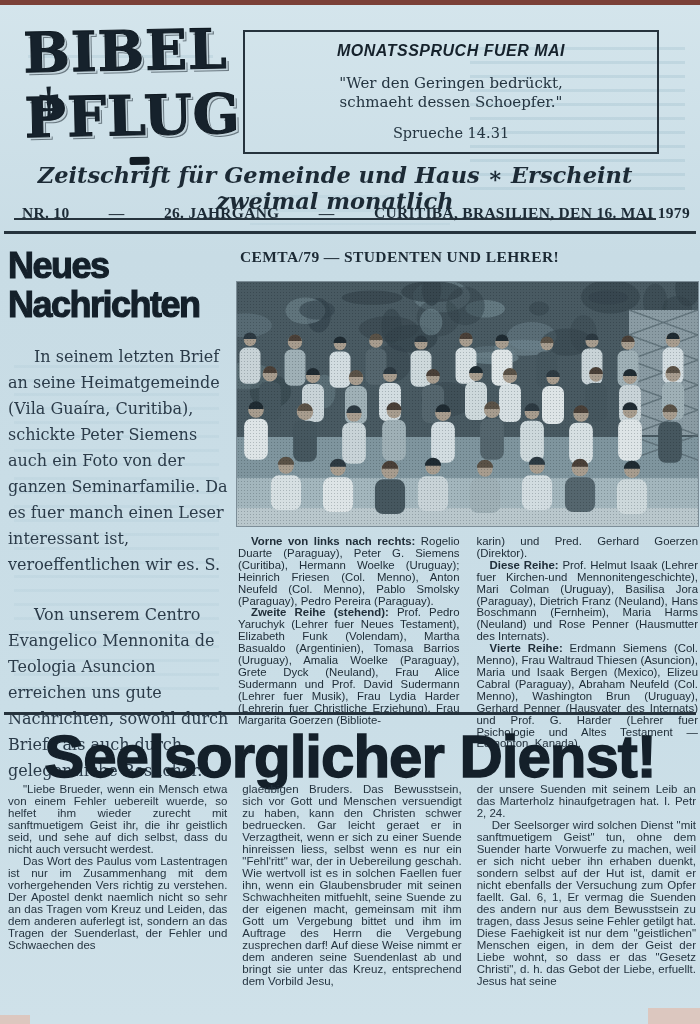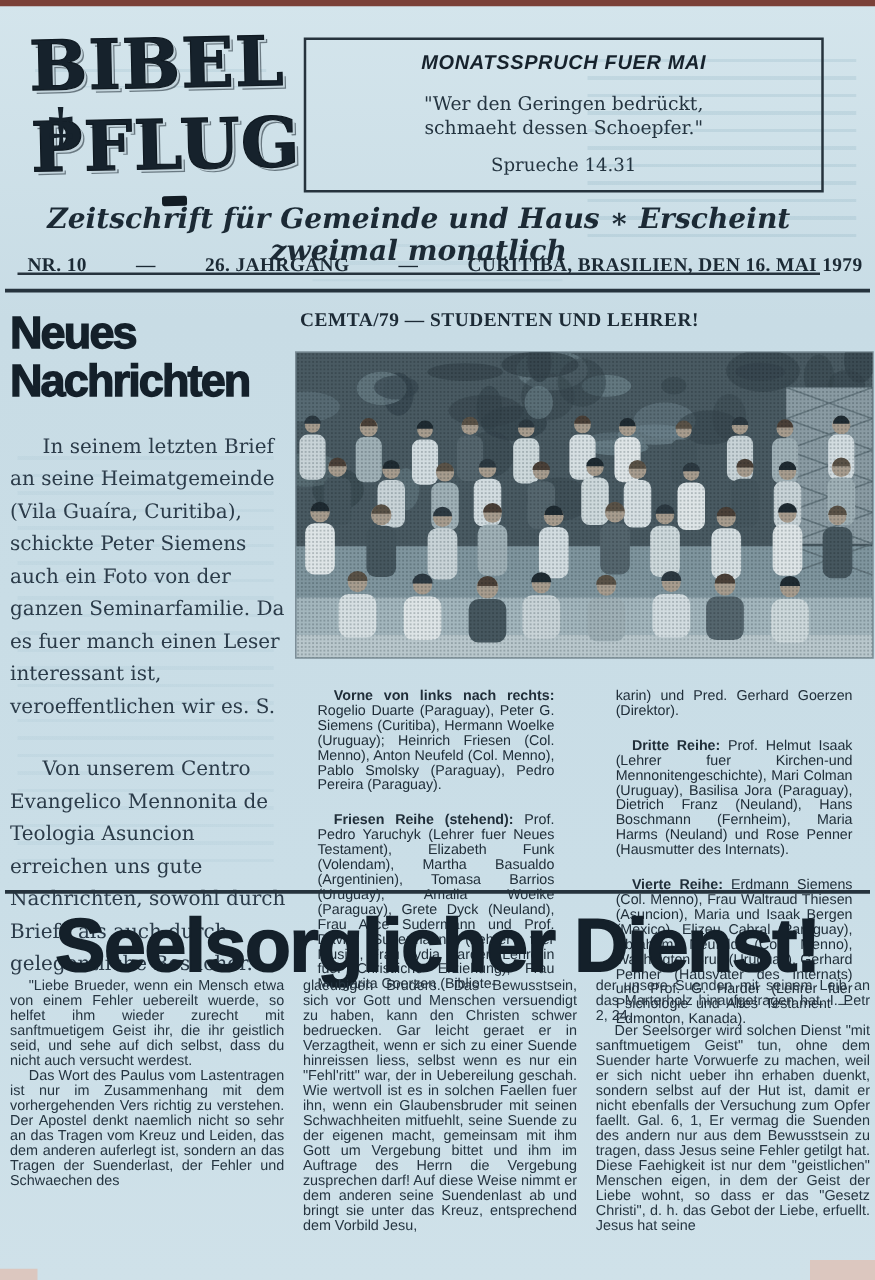--- a/index.html
+++ b/index.html
@@ -46,21 +46,21 @@
   .kicker{position:absolute;left:240px;top:248px;width:458px;
     font-family:"Liberation Serif",serif;font-weight:bold;font-size:15.5px;color:#1c2a35;letter-spacing:.4px;}
   .photo{position:absolute;left:237px;top:282px;width:461px;height:244px;
     outline:1px solid rgba(30,45,55,.45);background:#7f959e;}
   .photo svg{display:block;width:100%;height:100%;}
   .photo::after{content:"";position:absolute;inset:0;
     background-image:radial-gradient(rgba(18,38,48,.22) .7px,transparent .9px);
     background-size:3px 3px;mix-blend-mode:multiply;pointer-events:none;}
   .caption{position:absolute;left:238px;top:536px;width:460px;display:flex;gap:17px;}
   .cap-col{width:222px;}
-  .cap-col p{margin:16px;font-size:11.4px;line-height:11.9px;text-align:justify;
+  .cap-col p{margin:0;font-size:11.4px;line-height:11.9px;text-align:justify;
     color:#202e39;text-indent:13px;}
   .cap-col p.noind{text-indent:0;}
   .cap-col b{font-weight:bold;}
   
   .bottom h1{position:absolute;left:0;top:722px;width:700px;margin:0;text-align:center;
     font-size:60px;letter-spacing:-1px;color:#14202a;font-weight:bold;-webkit-text-stroke:1.4px #14202a;}
   .cols{position:absolute;left:8px;top:783px;width:688px;height:233px;display:flex;gap:15px;overflow:hidden;}
   .col{width:220px;}
   .col p{margin:0;font-size:11.5px;line-height:12px;text-align:justify;color:#253440;text-indent:15px;}
   .col p.noind{text-indent:0;}
@@ -373,25 +373,25 @@
               <rect x="-13" y="8" width="26" height="30" rx="7" fill="#cdd8db"></rect>
               <circle cx="0" cy="0" r="6.789774733964441" fill="#a79c8e"></circle>
               <path d="M-7,-1 a7,7 0 0 1 14,0" fill="#1f2b32"></path>
             </g>
           </g>
       </svg>
     </div>
     <div class="caption">
       <div class="cap-col">
           <p><b>Vorne von links nach rechts:</b> Rogelio Duarte (Paraguay), Peter G. Siemens (Curitiba), Hermann Woelke (Uruguay); Heinrich Friesen (Col. Menno), Anton Neufeld (Col. Menno), Pablo Smolsky (Paraguay), Pedro Pereira (Paraguay).</p>
-          <p><b>Friesen Reihe (stehend):</b> Prof. Pedro Yaruchyk (Lehrer fuer Neues Testament), Elizabeth Funk (Volendam), Martha Basualdo (Argentinien), Tomasa Barrios (Uruguay), Amalia Woelke (Paraguay), Grete Dyck (Neuland), Frau Alice Sudermann und Prof. David Sudermann (Lehrer fuer Musik), Frau Lydia Harder (Lehrerin fuer Christliche Erziehung), Frau Margarita Goerzen (Bibliote-</p>
+          <p><b>Zweite Reihe (stehend):</b> Prof. Pedro Yaruchyk (Lehrer fuer Neues Testament), Elizabeth Funk (Volendam), Martha Basualdo (Argentinien), Tomasa Barrios (Uruguay), Amalia Woelke (Paraguay), Grete Dyck (Neuland), Frau Alice Sudermann und Prof. David Sudermann (Lehrer fuer Musik), Frau Lydia Harder (Lehrerin fuer Christliche Erziehung), Frau Margarita Goerzen (Bibliote-</p>
         </div>
       <div class="cap-col">
           <p class="noind">karin) und Pred. Gerhard Goerzen (Direktor).</p>
-          <p><b>Dritte Reihe:</b> Prof. Helmut Isaak (Lehrer fuer Kirchen-und Mennonitengeschichte), Mari Colman (Uruguay), Basilisa Jora (Paraguay), Dietrich Franz (Neuland), Hans Boschmann (Fernheim), Maria Harms (Neuland) und Rose Penner (Hausmutter des Internats).</p>
+          <p><b>Diese Reihe:</b> Prof. Helmut Isaak (Lehrer fuer Kirchen-und Mennonitengeschichte), Mari Colman (Uruguay), Basilisa Jora (Paraguay), Dietrich Franz (Neuland), Hans Boschmann (Fernheim), Maria Harms (Neuland) und Rose Penner (Hausmutter des Internats).</p>
           <p><b>Vierte Reihe:</b> Erdmann Siemens (Col. Menno), Frau Waltraud Thiesen (Asuncion), Maria und Isaak Bergen (Mexico), Elizeu Cabral (Paraguay), Abraham Neufeld (Col. Menno), Washington Brun (Uruguay), Gerhard Penner (Hausvater des Internats) und Prof. G. Harder (Lehrer fuer Psichologie und Altes Testament — Edmonton, Kanada).</p>
         </div>
     </div>
   </section>
 
   <div class="rule rule-mid"></div>
 
   <article class="bottom">
     <h1>Seelsorglicher Dienst!</h1>
     <div class="cols">

